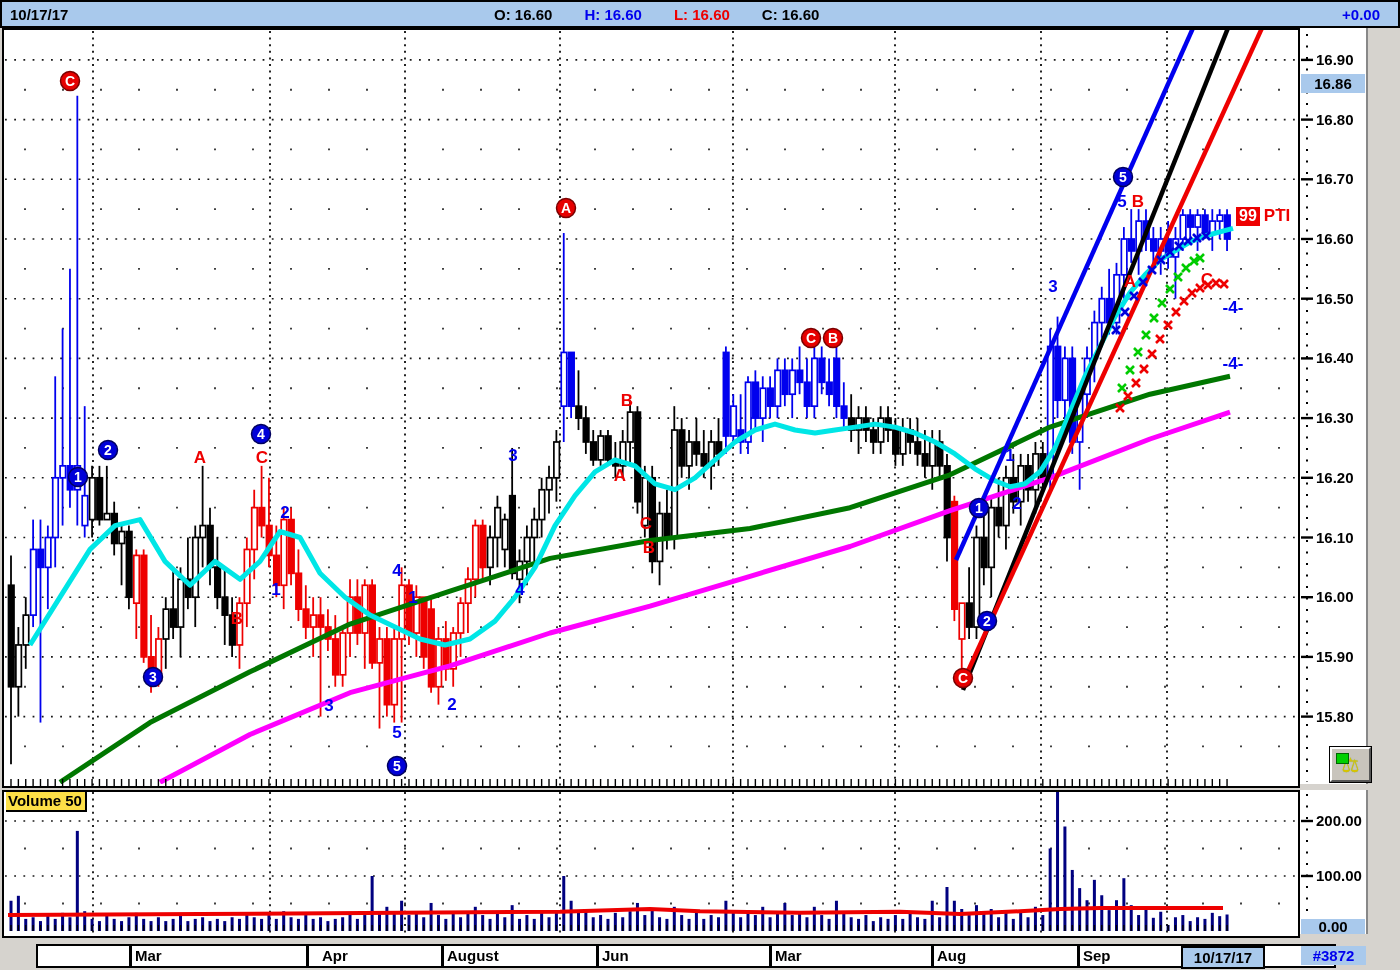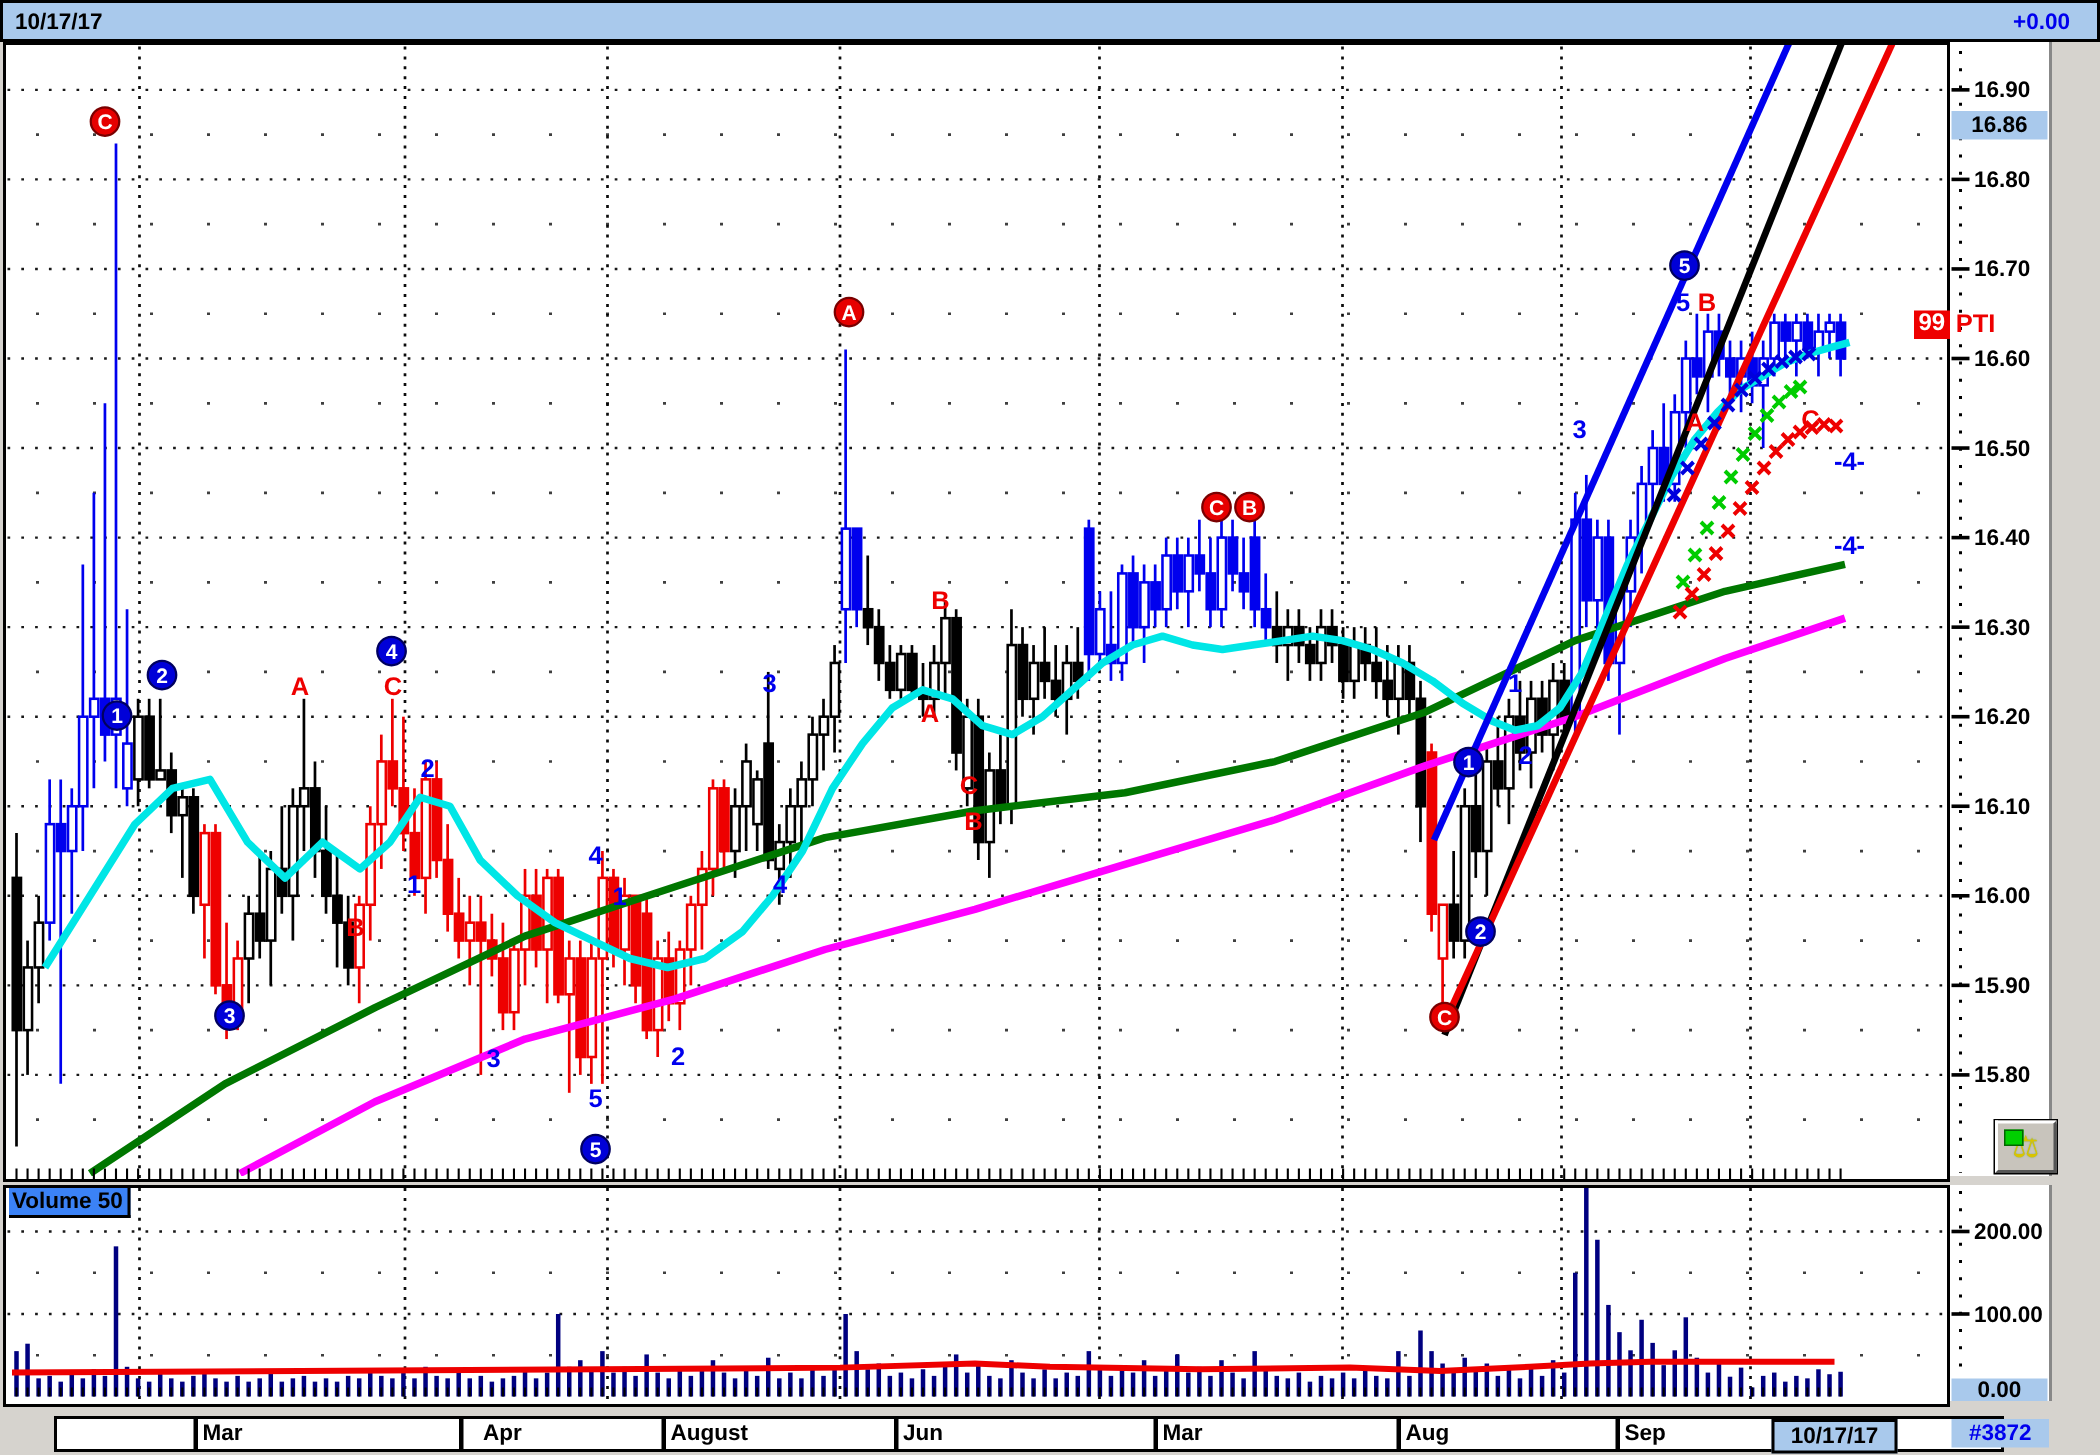--- a/index.html
+++ b/index.html
@@ -10,53 +10,59 @@
           border:2px solid #000;display:flex;align-items:center;font-size:15px;font-weight:bold;}
   .topbar .date{position:absolute;left:8px;}
   .topbar .quote{position:absolute;left:492px;display:flex;gap:6px;}
   .topbar .quote .pair{margin-right:26px;}
   .topbar .chg{position:absolute;right:18px;color:#0000ee;}
   .blue{color:#0000ee;} .red{color:#ee0000;} .blk{color:#000;}
   
   .price-pane{position:absolute;left:2px;top:28px;width:1294px;height:756px;background:#fff;border:2px solid #000;}
   .vol-pane{position:absolute;left:2px;top:790px;width:1294px;height:144px;background:#fff;border:2px solid #000;}
   .vol-title{position:absolute;left:6px;top:792px;font-size:15px;font-weight:bold;color:#000;
-             background:#3b82f6;padding:0 3px 1px 2px;border-right:2px solid #000;border-bottom:2px solid #000;z-index:5;}
+             background:#fde047;padding:0 3px 1px 2px;border-right:2px solid #000;border-bottom:2px solid #000;z-index:5;}
   
   .price-axis{position:absolute;left:1300px;top:28px;width:66px;height:756px;background:#fff;border-right:2px solid #888;}
   .vol-axis{position:absolute;left:1300px;top:790px;width:66px;height:144px;background:#fff;border-right:2px solid #888;}
   .hl-box{position:absolute;background:#a9c9ec;font-size:15px;font-weight:bold;color:#000;
           display:flex;align-items:center;justify-content:center;z-index:6;}
   #lastPriceBox{left:1301px;top:74px;width:64px;height:19px;}
   #volZeroBox{left:1301px;top:919px;width:64px;height:15px;}
   
   .statusbar{position:absolute;left:0px;top:944px;width:1296px;height:20px;background:#fff;border:2px solid #000;margin-left:36px;}
   .statusbar .mlabel{position:absolute;top:1px;font-size:15px;font-weight:bold;color:#000;}
   .statusbar .mtick{position:absolute;top:0px;width:3px;height:20px;background:#000;}
   #dateBox{left:1181px;top:946px;width:80px;height:19px;border:2px solid #000;}
   #chartId{left:1301px;top:946px;width:65px;height:19px;color:#0000ee;}
   
-  .pti{position:absolute;left:1236px;top:206px;z-index:5;display:flex;align-items:center;gap:4px;margin-left:40px;}
+  .pti{position:absolute;left:1236px;top:206px;z-index:5;display:flex;align-items:center;gap:4px;}
   .pti .num{background:#ee0000;color:#fff;font-weight:bold;font-size:16px;padding:0 3px 1px 3px;}
   .pti .lab{color:#ee0000;font-weight:bold;font-size:17px;}
   
   .scalesBtn{position:absolute;left:1330px;top:747px;width:37px;height:31px;background:#c8c4bc;
              border-top:2px solid #fff;border-left:2px solid #fff;border-right:2px solid #555;border-bottom:2px solid #555;
              box-shadow:0 0 0 1px #000;display:flex;align-items:center;justify-content:center;z-index:6;}
   .scalesBtn .glyph{color:#d8c400;font-size:20px;line-height:20px;text-shadow:0 0 1px #7a6;}
   .scalesBtn .gsq{position:absolute;left:4px;top:4px;width:11px;height:9px;background:#00d000;border:1px solid #060;}
   svg.overlay{position:absolute;left:0;top:0;z-index:3;pointer-events:none;}
 </style>
 </head>
 <body>
 
 <div class="screen">
 
   <div class="topbar">
     <span class="date blk">10/17/17</span>
+    <span class="quote">
+      <span class="pair blk"><span>O:</span> <span>16.60</span></span>
+      <span class="pair blue"><span>H:</span> <span>16.60</span></span>
+      <span class="pair red"><span>L:</span> <span>16.60</span></span>
+      <span class="pair blk"><span>C:</span> <span>16.60</span></span>
+    </span>
     <span class="chg">+0.00</span>
   </div>
 
   <div class="price-pane"></div>
   <div class="vol-pane"></div>
   <div class="vol-title">Volume 50</div>
 
   <div class="price-axis"></div>
   <div class="vol-axis"></div>
 

